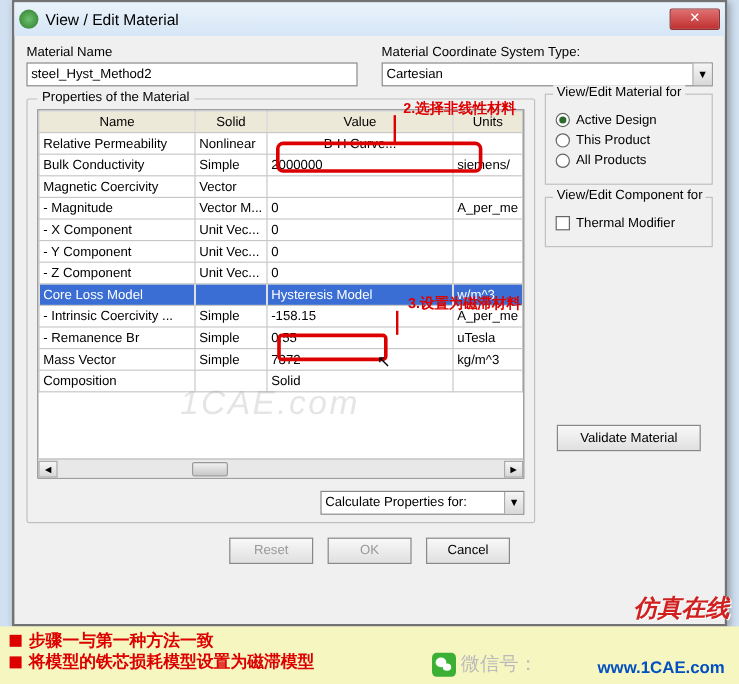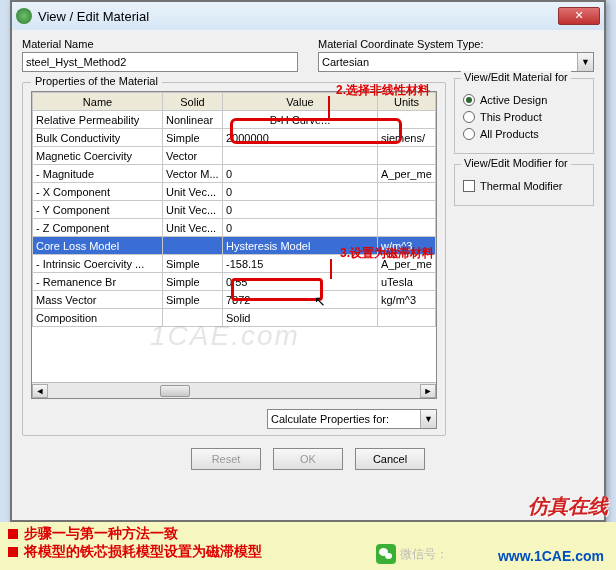--- a/index.html
+++ b/index.html
@@ -46,21 +46,21 @@
 .bottom-combo { width: 170px; }
 .dlg-buttons { display: flex; justify-content: center; gap: 12px; margin-top: 12px; }
 .red-box1 { position: absolute; left: 230px; top: 118px; width: 172px; height: 26px; border: 3px solid #d00; border-radius: 6px; pointer-events: none; }
 .red-box2 { position: absolute; left: 231px; top: 278px; width: 92px; height: 23px; border: 3px solid #d00; border-radius: 4px; pointer-events: none; }
 .arrow-line { position: absolute; background: #d00; pointer-events: none; }
 .cursor { position: absolute; left: 314px; top: 293px; font-size: 14px; color: #000; pointer-events: none; }
 .footer { position: absolute; left: 0; bottom: 0; width: 616px; height: 48px; background: #f6f6c0; padding: 3px 8px; font-size: 14px; }
 .bullet-row { display: flex; align-items: center; gap: 6px; }
 .bullet { width: 10px; height: 10px; background: #d00; }
 .bullet-text { color: #d00; font-weight: bold; }
-.wechat { position: absolute; right: 168px; bottom: 6px; display: flex; align-items: center; gap: 4px; font-size: 12px; color: #bbb; }
+.wechat { position: absolute; right: 168px; bottom: 6px; display: flex; align-items: center; gap: 4px; font-size: 16px; color: #bbb; }
 .wechat-icon { width: 20px; height: 20px; border-radius: 4px; background: #3cb034; position: relative; }
 .wechat-icon::after { content: ""; position: absolute; left: 3px; top: 4px; width: 9px; height: 8px; background: #fff; border-radius: 50%; box-shadow: 5px 4px 0 -1px #fff; }
 .brand { position: absolute; right: 8px; bottom: 50px; font-size: 20px; font-style: italic; font-weight: bold; color: #d02020; text-shadow: 1px 1px #fff; }
 .website { position: absolute; right: 12px; bottom: 6px; color: #0050c0; font-size: 14px; font-weight: bold; }
 .watermark { position: absolute; left: 150px; top: 320px; font-size: 28px; color: rgba(150,150,150,0.25); font-style: italic; letter-spacing: 2px; pointer-events: none; }
 </style>
 </head>
 <body>
 
 <div class="window">
@@ -210,27 +210,28 @@
           <div class="radio-row">
               <span class="radio"></span>
               <span>This Product</span>
             </div>
           <div class="radio-row">
               <span class="radio"></span>
               <span>All Products</span>
             </div>
         </div>
         <div class="mini-group">
-          <div class="mini-title">View/Edit Modifier for</div>
+          <div class="mini-title">View/Edit Component for</div>
           <div class="check-row">
               <span class="checkbox"></span>
               <span>Thermal Modifier</span>
             </div>
         </div>
         <div style="flex:1"></div>
+        <div class="btn" style="width:120px;margin:0 auto 60px">Validate Material</div>
       </div>
     </div>
 
     <div class="dlg-buttons">
       <div class="btn disabled" style="width:70px">Reset</div>
       <div class="btn disabled" style="width:70px">OK</div>
       <div class="btn" style="width:70px">Cancel</div>
     </div>
   </div>
 </div>

